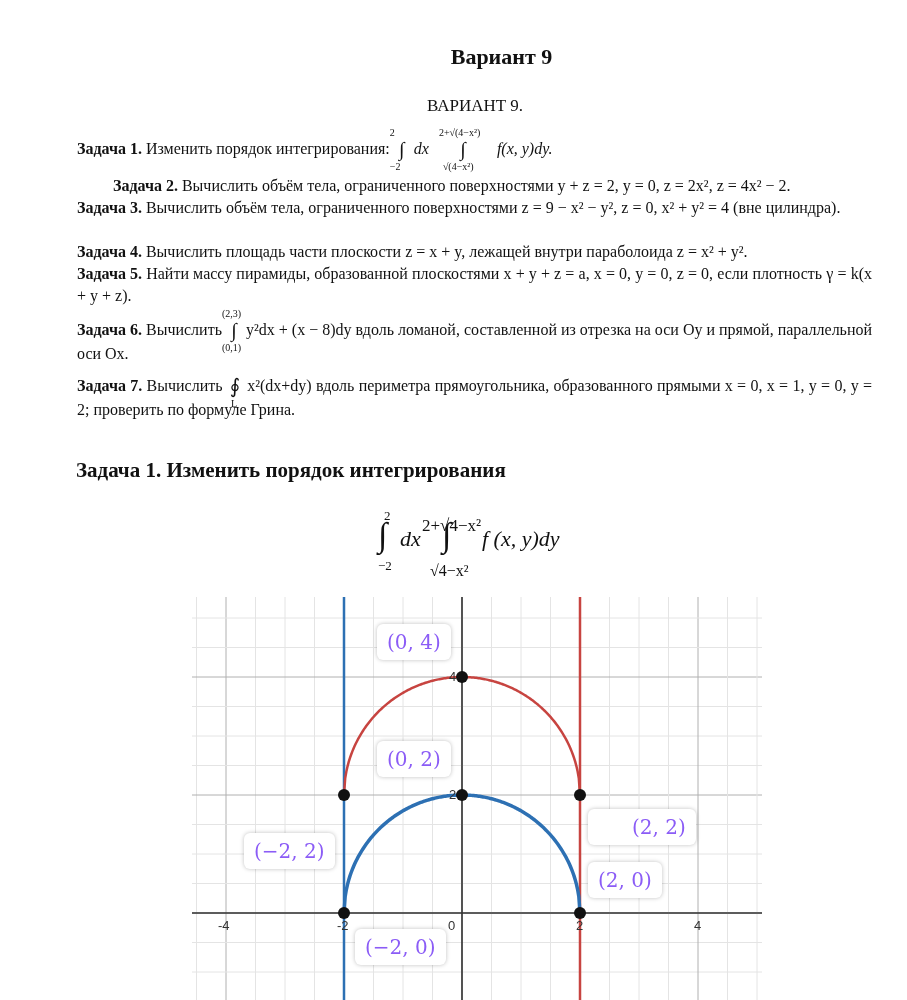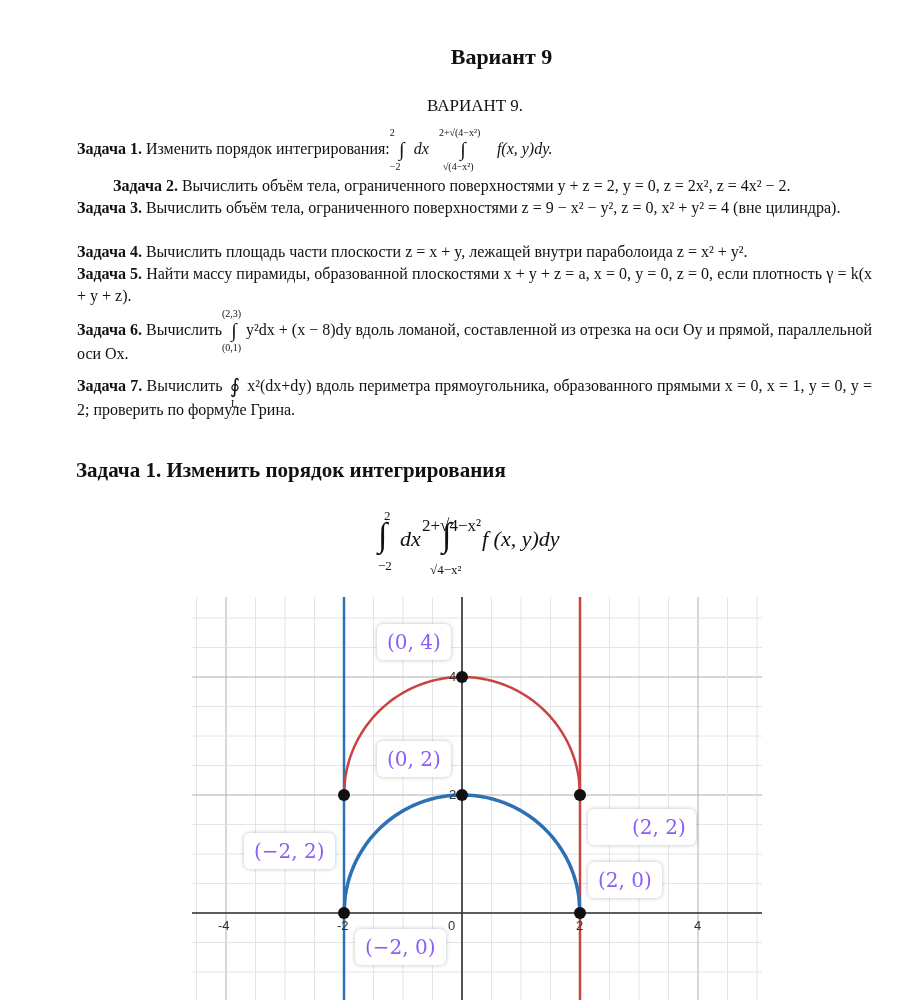--- a/index.html
+++ b/index.html
@@ -61,21 +61,21 @@
 
 <div class="h2">Задача 1. Изменить порядок интегрирования</div>
 
 <div class="formula">
   <span style="left:10px;top:8px;font-size:13px;font-style:normal">2</span>
   <span style="left:4px;top:16px;font-size:34px;font-style:normal">∫</span>
   <span style="left:4px;top:58px;font-size:13px;font-style:normal">−2</span>
   <span style="left:26px;top:26px">dx</span>
   <span style="left:48px;top:16px;font-size:17px;font-style:normal">2+√4−x²</span>
   <span style="left:68px;top:16px;font-size:34px;font-style:normal">∫</span>
-  <span style="left:56px;top:62px;font-size:13px;font-style:normal">√4−x²</span>
+  <span style="left:56px;top:62px;font-size:16px;font-style:normal">√4−x²</span>
   <span style="left:108px;top:26px">f (x, y)dy</span>
 </div>
 
 <svg id="graph" width="907" height="1000">
   <g id="grid">
       <line x1="196.5" y1="597" x2="196.5" y2="1000" stroke="#e4e4e4" stroke-width="1"></line>
       <line x1="226" y1="597" x2="226" y2="1000" stroke="#b0b0b0" stroke-width="1"></line>
       <line x1="255.5" y1="597" x2="255.5" y2="1000" stroke="#e4e4e4" stroke-width="1"></line>
       <line x1="285" y1="597" x2="285" y2="1000" stroke="#e4e4e4" stroke-width="1"></line>
       <line x1="314.5" y1="597" x2="314.5" y2="1000" stroke="#e4e4e4" stroke-width="1"></line>

